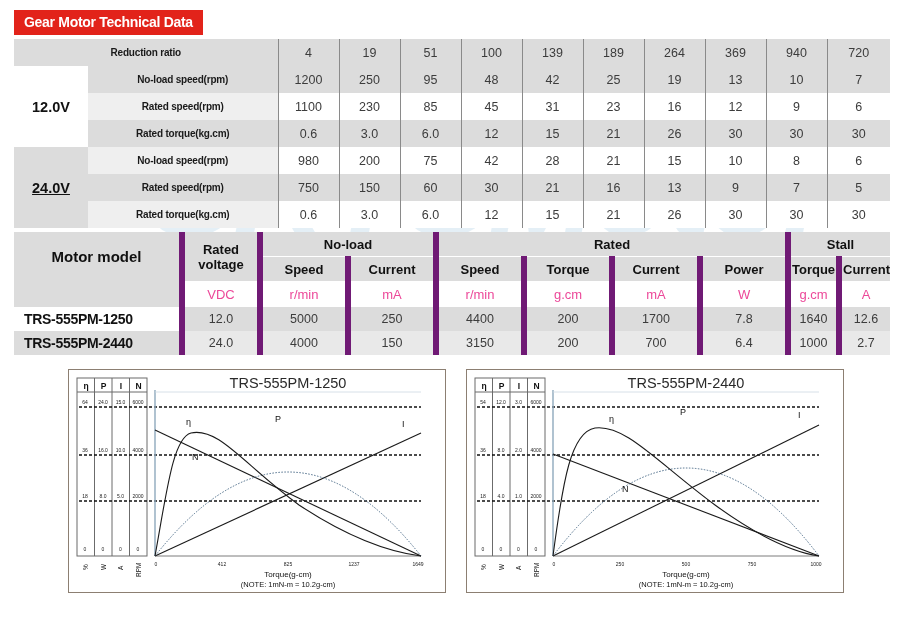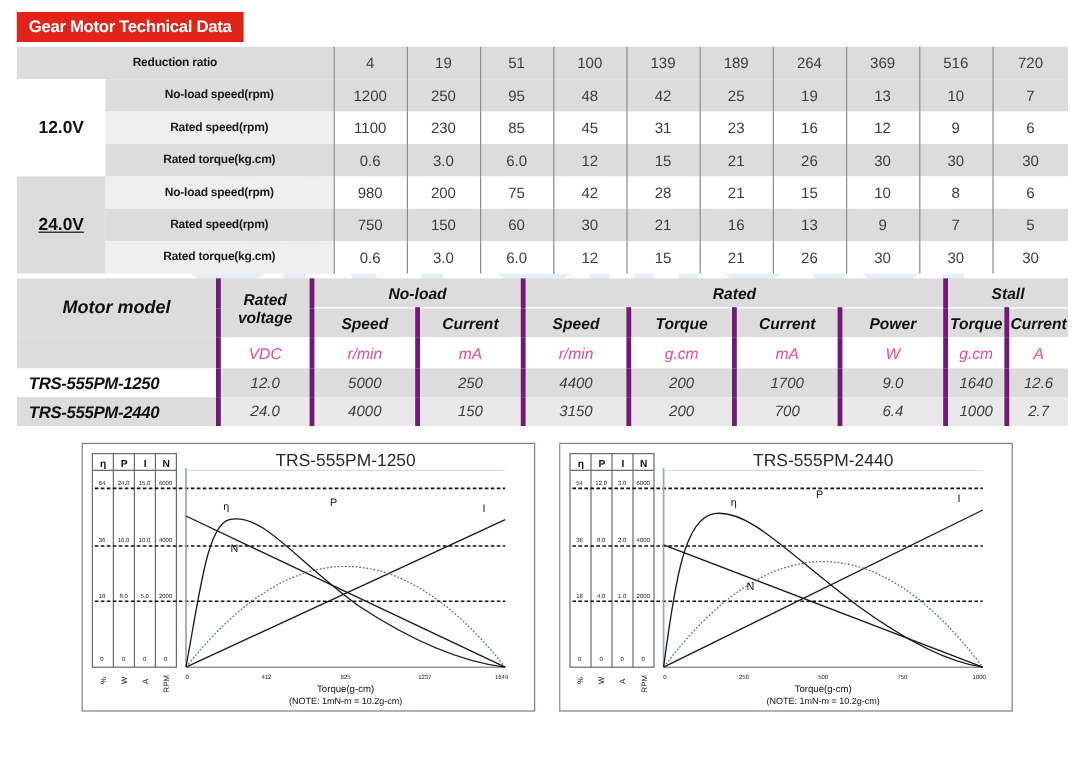--- a/index.html
+++ b/index.html
@@ -76,26 +76,25 @@
   .light td{background:#ffffff;}
   .gm td.lab.shadecell{background:#dcdcdc;}
   .gm td.lab.lightcell{background:#efefef;}
 
   
   .mt{
     margin-left:14px;margin-top:4px;
     width:876px;
     table-layout:fixed;
     font-size:12.5px;
-    font-style:italic;
   }
   .mt th,.mt td{
     text-align:center;
     vertical-align:middle;
-    border-left:4px solid #701a75;
+    border-left:6px solid #701a75;
     color:#3c3c3c;
     font-weight:normal;
   }
   .mt th{
     background:#dcdcdc;
     color:#111;
     font-weight:bold;
     font-size:13px;
     height:22px;
   }
@@ -170,21 +169,21 @@
       <tr class="shade">
         <td class="lab shadecell nob" colspan="2">Reduction ratio</td>
         <td>4</td>
         <td>19</td>
         <td>51</td>
         <td>100</td>
         <td>139</td>
         <td>189</td>
         <td>264</td>
         <td>369</td>
-        <td>516</td>
+        <td>940</td>
         <td>720</td>
       </tr>
 
       <tr class="shade">
         <td class="volt" rowspan="3" style="background:#ffffff;">12.0V</td>
         <td class="lab shadecell">No-load speed(rpm)</td>
         <td>1200</td>
         <td>250</td>
         <td>95</td>
         <td>48</td>
@@ -310,21 +309,21 @@
         <td class="unit">A</td>
       </tr>
       <tr class="r1">
         <td class="mdl">TRS-555PM-1250</td>
         <td>12.0</td>
         <td>5000</td>
         <td>250</td>
         <td>4400</td>
         <td>200</td>
         <td>1700</td>
-        <td>9.0</td>
+        <td>7.8</td>
         <td>1640</td>
         <td>12.6</td>
       </tr>
       <tr class="r2">
         <td class="mdl">TRS-555PM-2440</td>
         <td>24.0</td>
         <td>4000</td>
         <td>150</td>
         <td>3150</td>
         <td>200</td>

